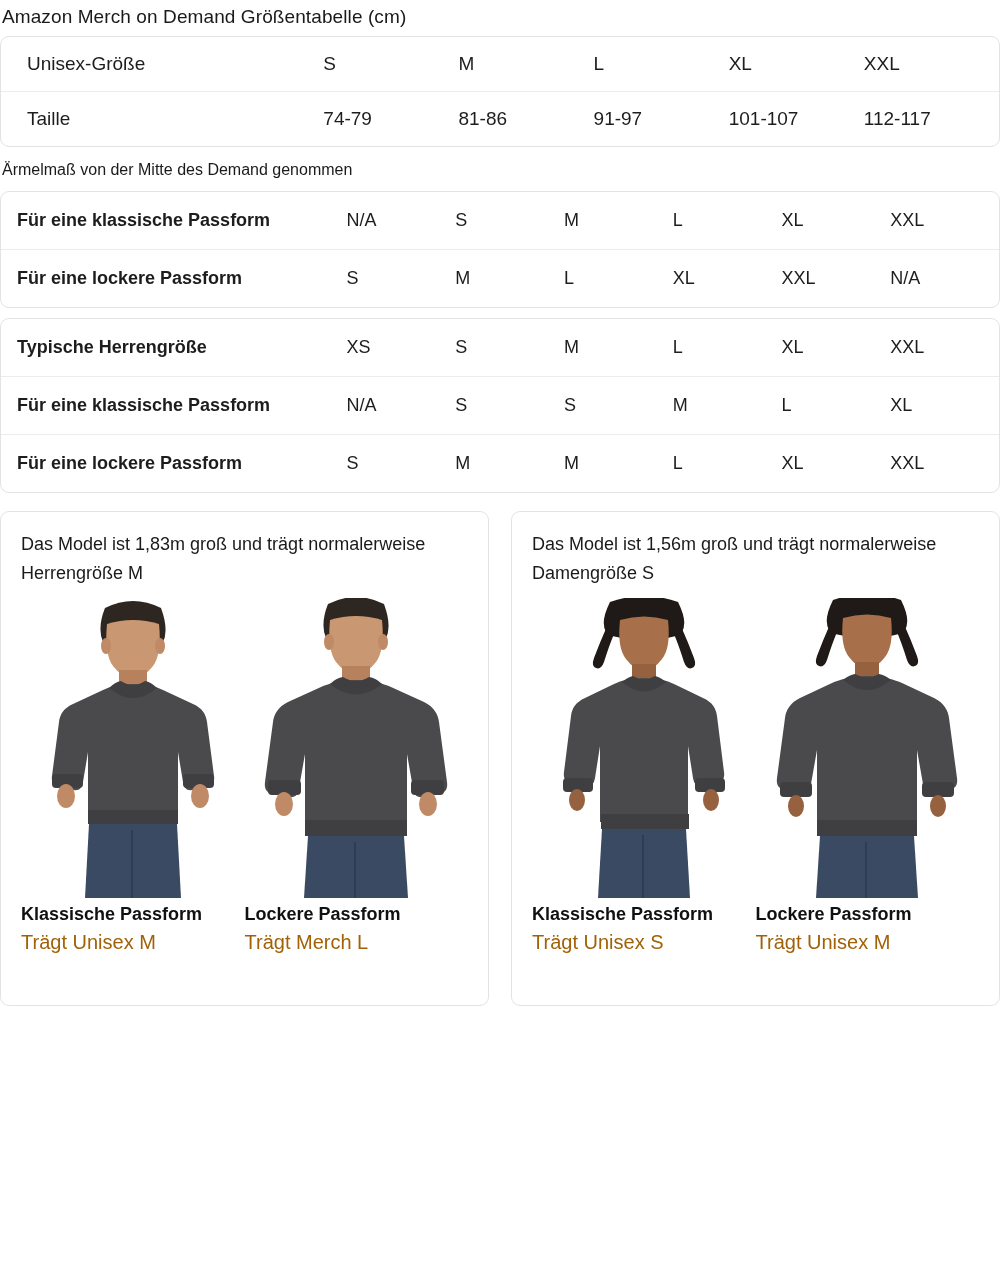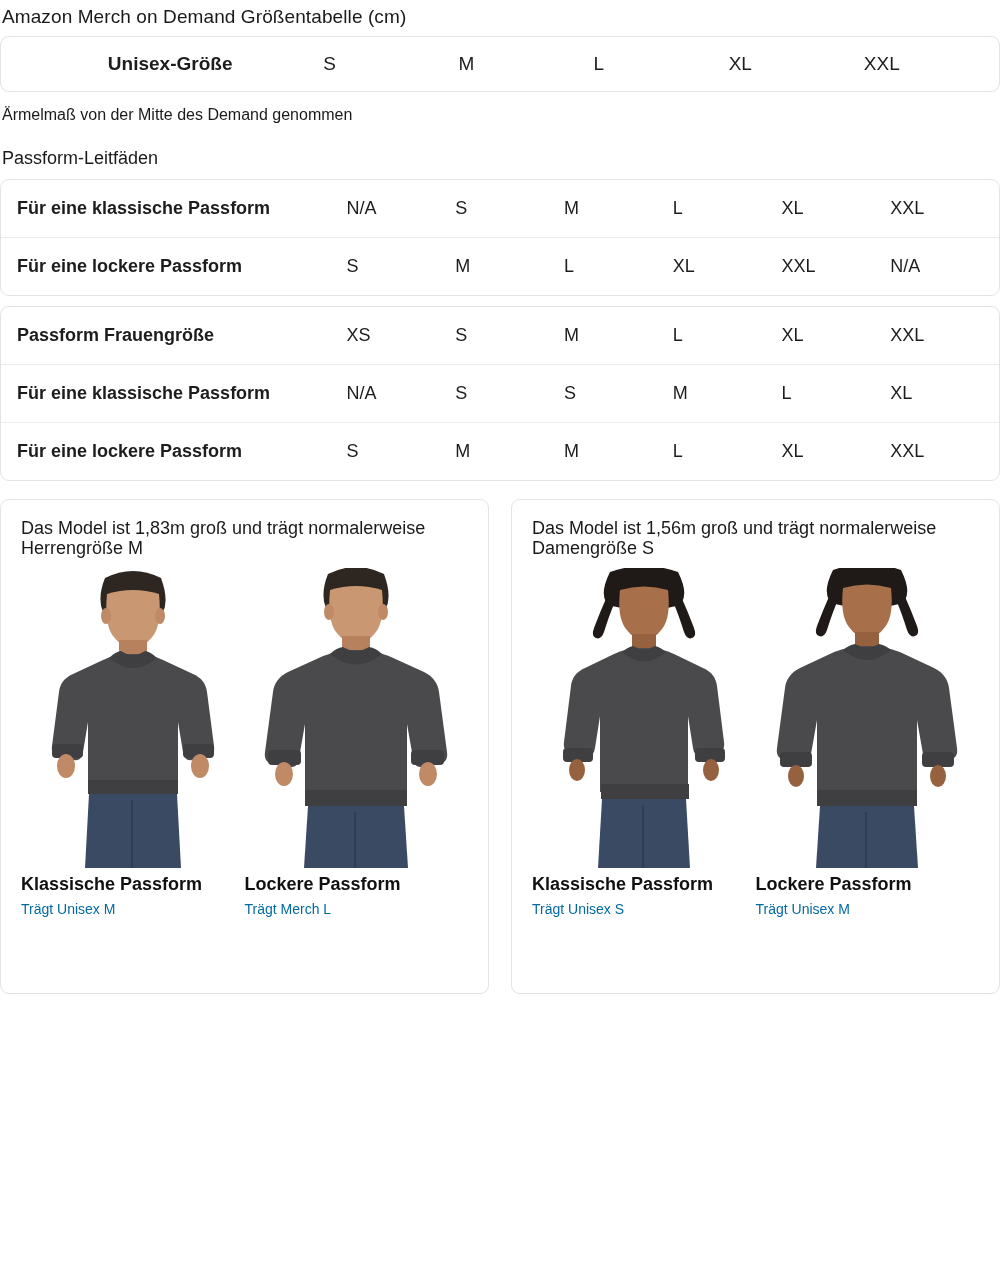--- a/index.html
+++ b/index.html
@@ -34,24 +34,23 @@
   }
   table.sizes tr { border-bottom: 1px solid #ececec; }
   table.sizes tr:last-child { border-bottom: none; }
   table.sizes td {
     padding: 16px 10px 16px 0;
     font-size: 19px;
     color: #1d1d1d;
     vertical-align: middle;
   }
   table.sizes td.label {
-    font-weight: bold;
+    font-weight: normal;
     padding-left: 26px;
     width: 322px;
-    text-align: center;
   }
   table.sizes td.val { width: 135px; }
 
   .note {
     font-size: 16px;
     color: #1a1a1a;
     padding: 14px 0 12px 2px;
   }
   .section-head {
     font-size: 18px;
@@ -90,21 +89,21 @@
     border: 1px solid #e3e3e3;
     border-radius: 9px;
     background: #fff;
     padding: 18px 20px 0 20px;
     min-height: 495px;
     position: relative;
     overflow: hidden;
   }
   .model-caption {
     font-size: 18px;
-    line-height: 20px;
+    line-height: 29px;
     color: #1a1a1a;
     margin-bottom: 10px;
   }
   .figures {
     display: flex;
     justify-content: space-around;
     align-items: flex-end;
     height: 300px;
   }
   .figure-wrap { width: 48%; display: flex; justify-content: center; align-items: flex-end; height: 300px;}
@@ -115,22 +114,22 @@
   .fit-col {
     flex: 1 1 0;
   }
   .fit-name {
     font-size: 18px;
     font-weight: bold;
     color: #111;
     margin-bottom: 6px;
   }
   .fit-sub {
-    font-size: 14px;
-    color: #0369a1;
+    font-size: 20px;
+    color: #a16207;
   }
   svg { display: block; }
 </style>
 </head>
 <body>
 
 <div class="page">
 
   <div class="title">Amazon Merch on Demand Größentabelle (cm)</div>
 
@@ -138,27 +137,34 @@
     <table class="sizes">
       <tbody>
           <tr>
         <td class="label">Unisex-Größe</td>
         <td class="val">S</td>
         <td class="val">M</td>
         <td class="val">L</td>
         <td class="val">XL</td>
         <td class="val">XXL</td>
       </tr>
+      <tr>
+        <td class="label">Taille</td>
+        <td class="val">74-79</td>
+        <td class="val">81-86</td>
+        <td class="val">91-97</td>
+        <td class="val">101-107</td>
+        <td class="val">112-117</td>
+      </tr>
     </tbody>
       </table>
   </div>
 
   <div class="note">Ärmelmaß von der Mitte des Demand genommen</div>
 
-  <div class="section-head">Passform-Leitfäden</div>
 
   <div class="card">
     <table class="fit">
       <tbody>
       <tr>
         <td class="label">Für eine klassische Passform</td>
         <td class="val">N/A</td>
         <td class="val">S</td>
         <td class="val">M</td>
         <td class="val">L</td>
@@ -177,21 +183,21 @@
     </tbody>
       </table>
   </div>
 
   <div class="spacer-10"></div>
 
   <div class="card">
     <table class="fit">
       <tbody>
           <tr>
-        <td class="label">Passform Frauengröße</td>
+        <td class="label">Typische Herrengröße</td>
         <td class="val">XS</td>
         <td class="val">S</td>
         <td class="val">M</td>
         <td class="val">L</td>
         <td class="val">XL</td>
         <td class="val">XXL</td>
       </tr>
       <tr>
         <td class="label">Für eine klassische Passform</td>
         <td class="val">N/A</td>

